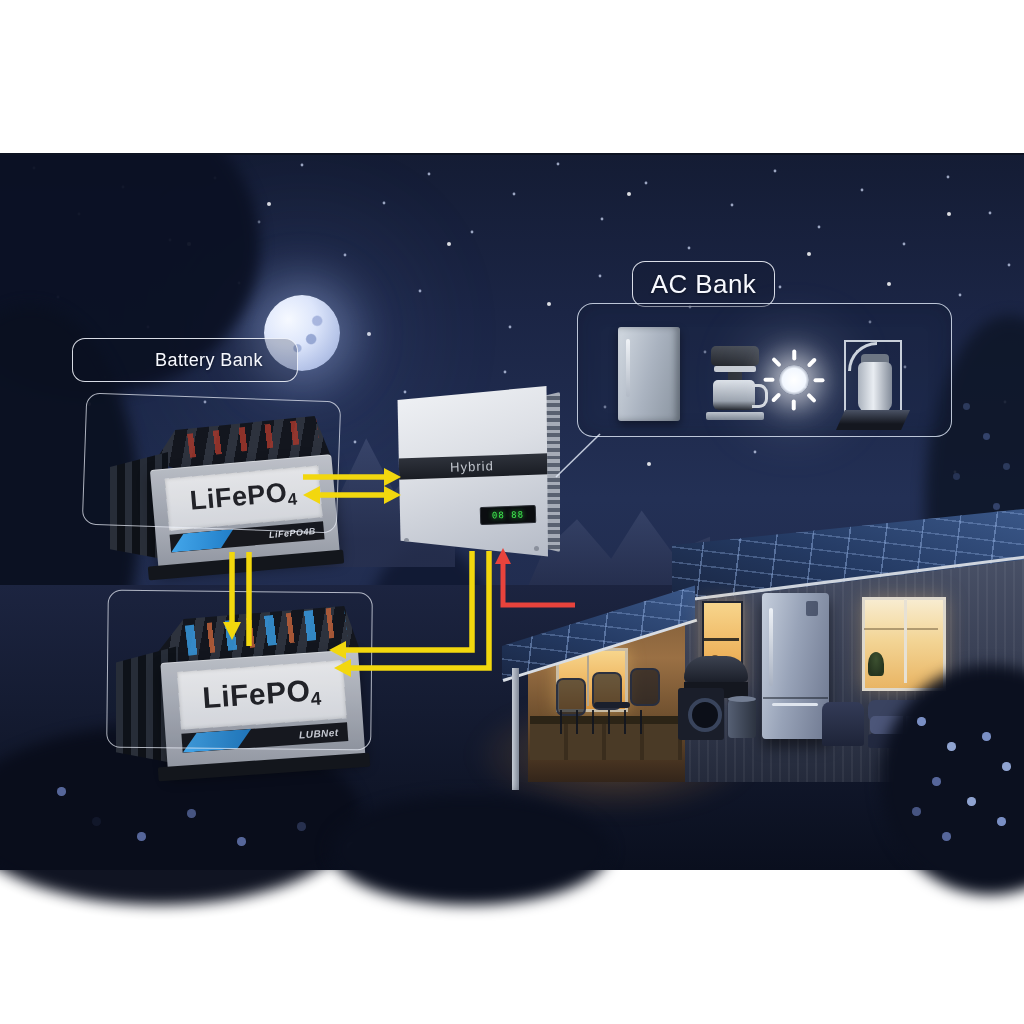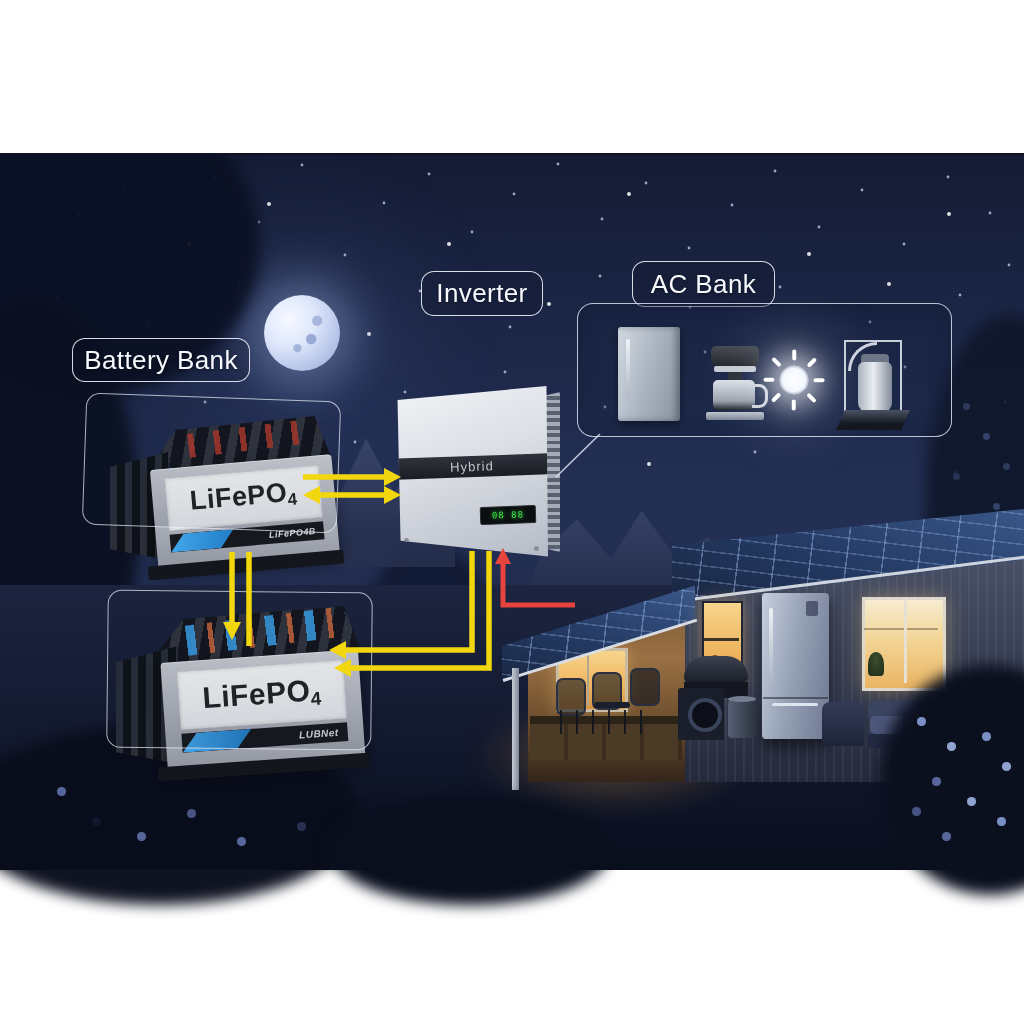--- a/index.html
+++ b/index.html
@@ -262,25 +262,22 @@
     <div class="abs inv-band" style="left:0;top:70px;width:152px;height:21px;transform:rotate(-2deg);">
       <span>Hybrid</span>
     </div>
     <div class="abs inv-display" style="left:84px;top:120px;width:54px;height:16px;transform:rotate(-2deg);">
       <span>08 88</span>
     </div>
     <div class="abs" style="left:8px;top:152px;width:5px;height:5px;border-radius:50%;background:#8a909c;"></div>
     <div class="abs" style="left:138px;top:160px;width:5px;height:5px;border-radius:50%;background:#8a909c;"></div>
   </div>
 
-  <div class="abs callout" style="left:72px;top:338px;width:176px;height:42px;font-size:26px;">
+  <div class="abs callout" style="left:72px;top:338px;width:176px;height:42px;font-size:18px;padding-left:48px;">
     <span>Battery Bank</span>
-  </div>
-  <div class="abs callout" style="left:421px;top:271px;width:120px;height:43px;font-size:26px;">
-    <span>Inverter</span>
   </div>
   <div class="abs callout" style="left:632px;top:261px;width:141px;height:44px;font-size:26px;">
     <span>AC Bank</span>
   </div>
 
   <div class="abs outline-box" style="left:84px;top:397px;width:253px;height:130px;transform:rotate(2deg);"></div>
   <div class="abs outline-box" style="left:107px;top:591px;width:263px;height:156px;transform:rotate(.6deg);"></div>
 
   <div class="abs panel" style="left:577px;top:303px;width:373px;height:132px;"></div>
 

